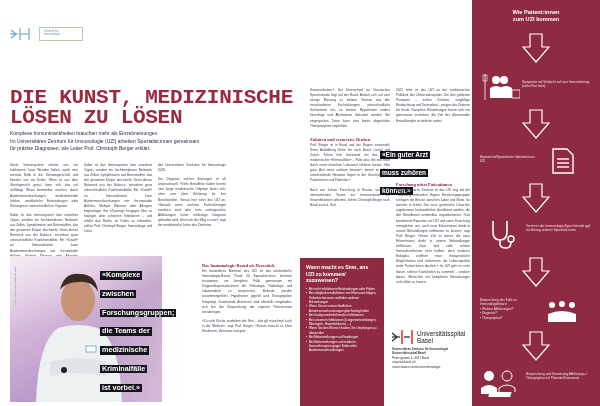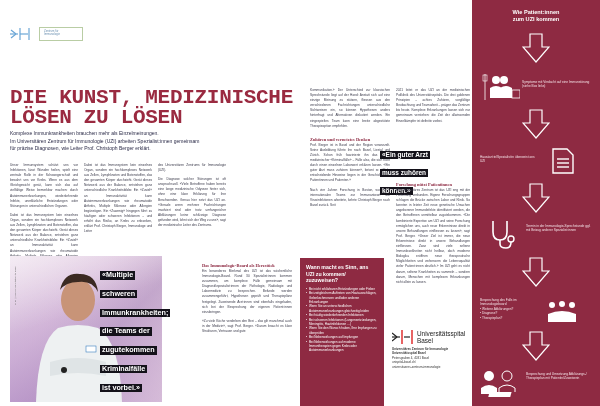--- a/index.html
+++ b/index.html
@@ -82,25 +82,25 @@
     <path d="M32 24 Q36 6 52 8 Q68 8 70 26 Q64 14 50 16 Q38 16 32 24Z" fill="#3b2a22"></path>
     <path d="M8 136 Q10 76 30 62 Q50 56 70 62 Q92 76 94 136Z" fill="#eef1f2"></path>
     <path d="M22 96 Q50 88 78 96 L78 110 Q50 104 22 110Z" fill="#dfe4e6"></path>
     <rect x="58" y="80" width="10" height="6" fill="#fff" stroke="#3a7fbf" stroke-width="0.6"></rect>
     <circle cx="36" cy="104" r="3" fill="#222"></circle>
   </svg>
   <div class="abs" style="left:4px; top:10px; font-size:2.4px; color:#666; writing-mode:vertical-rl; transform:rotate(180deg);">Bild: ©zvg / Universitätsspital Basel</div>
 </div>
 
 <div class="abs" style="left:100px; top:263px; width:72px;">
-  <div><span class="pq-line">«Multiple</span></div>
-  <div><span class="pq-line">schweren</span></div>
-  <div><span class="pq-line">Immunkrankheiten;</span></div>
+  <div><span class="pq-line">«Komplexe</span></div>
+  <div><span class="pq-line">zwischen</span></div>
+  <div><span class="pq-line">Forschungsgruppen;</span></div>
   <div><span class="pq-line">die Teams der</span></div>
-  <div><span class="pq-line">zugutekommen</span></div>
+  <div><span class="pq-line">medizinische</span></div>
   <div><span class="pq-line">Kriminalfälle</span></div>
   <div><span class="pq-line">ist vorbei.»</span></div>
 
 </div>
 
 <div class="abs body-text" style="left:310px; top:88px; width:80px;">
   <p>Kommunikation.» Der Unterschied zur klassischen Sprechstunde liegt auf der Hand: Anstatt sich auf eine einzige Meinung zu stützen, fliessen aus den verschiedenen Fachrichtungen unterschiedliche Sichtweisen ein, so können Hypothesen anders hinterfragt und Alternativen diskutiert werden. Ein eingespieltes Team kann eine breite abgestützte Therapieoption empfehlen.</p>
   <div class="subhead" style="margin-top:8px;">Zuhören und vernetztes Denken</div>
   <p style="margin-top:1px;">Prof. Berger ist in Basel und der Region verwurzelt. Seine Ausbildung führte ihn nach Basel, Liestal und Zürich. Schon früh faszinierte ihn das Lösen medizinischer «Kriminalfälle» – Fälle also, die sich nicht durch einen einzelnen Laborwert erklären lassen. «Ein guter Arzt muss zuhören können», betont er. «Viele entscheidende Hinweise liegen in der Geschichte der Patientinnen und Patienten.»</p>
   <p style="margin-top:4px;">Nach vier Jahren Forschung in Boston, wo er in internationalen Teams zur Immunantwort auf Virusinfektionen arbeitete, kehrte Christoph Berger nach Basel zurück. Seit</p>

